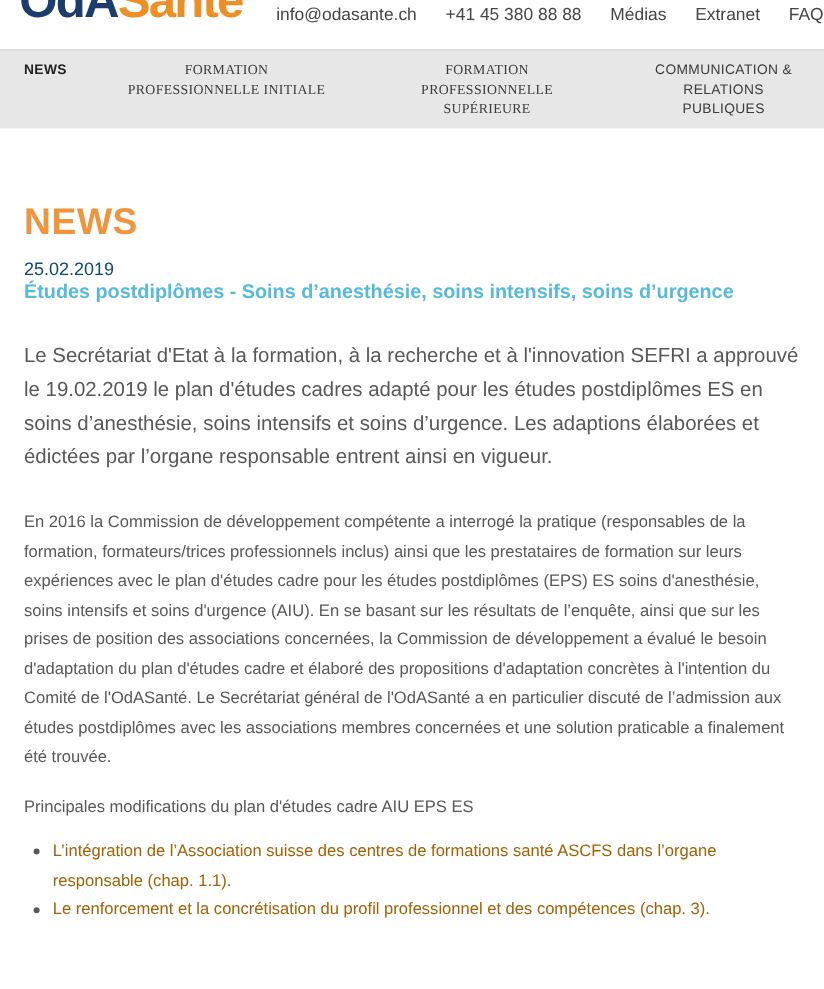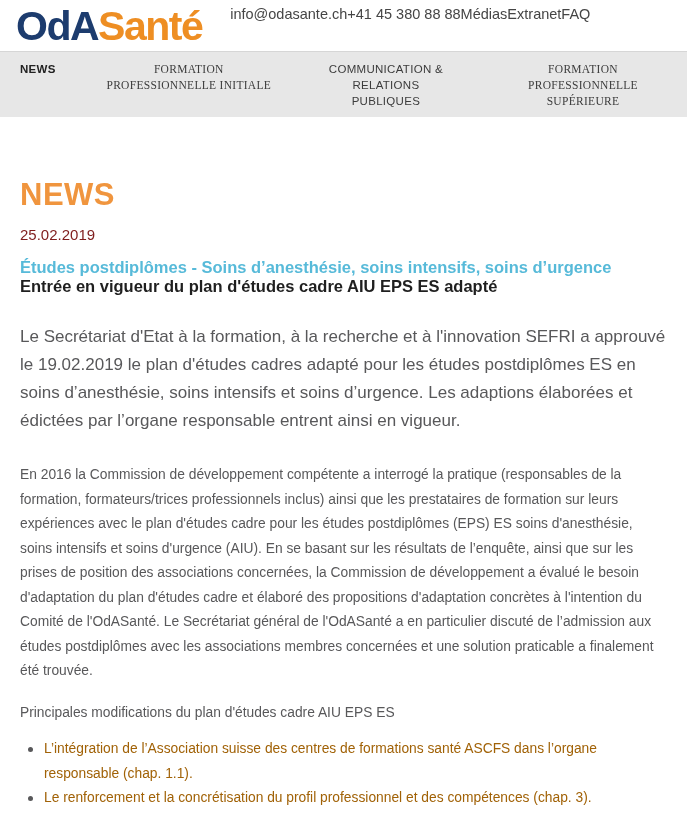--- a/index.html
+++ b/index.html
@@ -6,38 +6,39 @@
   html, body { width: 687px; background: #ffffff; }
   body {
     font-family: "Liberation Sans", sans-serif;
     color: #58585a;
     -webkit-font-smoothing: antialiased;
   }
 
   
   .header {
     display: flex;
-    align-items: flex-start;
-    padding: 6px 20px 8px 16px;
-    height: 51px;
+    align-items: flex-end;
+    padding: 6px 20px 20px 16px;
+    height: 41px;
     background: #ffffff;
   }
   .logo {
     font-size: 41px;
     font-weight: bold;
     letter-spacing: -1.5px;
     line-height: 1;
     white-space: nowrap;
     cursor: pointer;
   }
   .logo .p1 { color: #1d3c6e; }
   .logo .p2 { color: #ee8e23; }
   .header-links {
     display: flex;
     align-items: center;
+    gap: 24px;
     margin-left: 28px;
     font-size: 14.5px;
     color: #454545;
     white-space: nowrap;
   }
   .header-links span { cursor: pointer; }
 
   
   .nav {
     display: flex;
@@ -66,27 +67,28 @@
   .page-title {
     color: #f0953e;
     font-size: 31px;
     font-weight: bold;
     letter-spacing: 0.5px;
     margin-top: 60px;
     margin-bottom: 13px;
   }
   .date {
     font-size: 15px;
-    color: #7f1d1d;
-    margin-bottom: 15px;
+    color: #0c4a6e;
+    margin-bottom: 1px;
   }
   .subtitle {
     color: #57bad9;
     font-weight: bold;
     font-size: 16.5px;
+    margin-bottom: 30px;
   }
   .article-title {
     color: #1f1f1f;
     font-weight: bold;
     font-size: 16.5px;
     margin-bottom: 27px;
   }
   .lead {
     font-size: 17px;
     line-height: 28px;
@@ -143,29 +145,28 @@
     <span>+41 45 380 88 88</span>
     <span>Médias</span>
     <span>Extranet</span>
     <span>FAQ</span>
   </div>
 </div>
 
 <div class="nav">
   <div class="nav-item active">NEWS</div>
   <div class="nav-item w165">FORMATION PROFESSIONNELLE INITIALE</div>
+  <div class="nav-item w165">FORMATION PROFESSIONNELLE SUPÉRIEURE</div>
   <div class="nav-item w150">COMMUNICATION &amp; RELATIONS PUBLIQUES</div>
-  <div class="nav-item w165">FORMATION PROFESSIONNELLE SUPÉRIEURE</div>
 </div>
 
 <div class="main">
   <div class="page-title">NEWS</div>
   <div class="date">25.02.2019</div>
   <div class="subtitle">Études postdiplômes - Soins d’anesthésie, soins intensifs, soins d’urgence</div>
-  <div class="article-title">Entrée en vigueur du plan d'études cadre AIU EPS ES adapté</div>
   <div class="lead">Le Secrétariat d'Etat à la formation, à la recherche et à l'innovation SEFRI a approuvé le 19.02.2019 le plan d'études cadres adapté pour les études postdiplômes ES en soins d’anesthésie, soins intensifs et soins d’urgence. Les adaptions élaborées et édictées par l’organe responsable entrent ainsi en vigueur.</div>
   <div class="body-par">En 2016 la Commission de développement compétente a interrogé la pratique (responsables de la formation, formateurs/trices professionnels inclus) ainsi que les prestataires de formation sur leurs expériences avec le plan d'études cadre pour les études postdiplômes (EPS) ES soins d'anesthésie, soins intensifs et soins d'urgence (AIU). En se basant sur les résultats de l’enquête, ainsi que sur les prises de position des associations concernées, la Commission de développement a évalué le besoin d'adaptation du plan d'études cadre et élaboré des propositions d'adaptation concrètes à l'intention du Comité de l'OdASanté. Le Secrétariat général de l'OdASanté a en particulier discuté de l’admission aux études postdiplômes avec les associations membres concernées et une solution praticable a finalement été trouvée.</div>
   <div class="list-intro">Principales modifications du plan d'études cadre AIU EPS ES</div>
   <ul class="bullets">
     <li>L’intégration de l’Association suisse des centres de formations santé ASCFS dans l’organe responsable (chap. 1.1).</li>
     <li>Le renforcement et la concrétisation du profil professionnel et des compétences (chap. 3).</li>
 
   </ul>
 </div>
 

